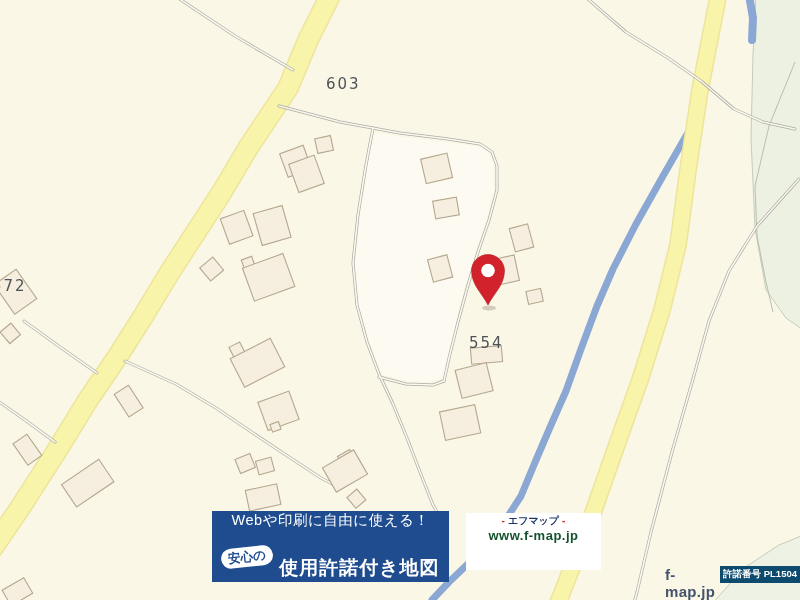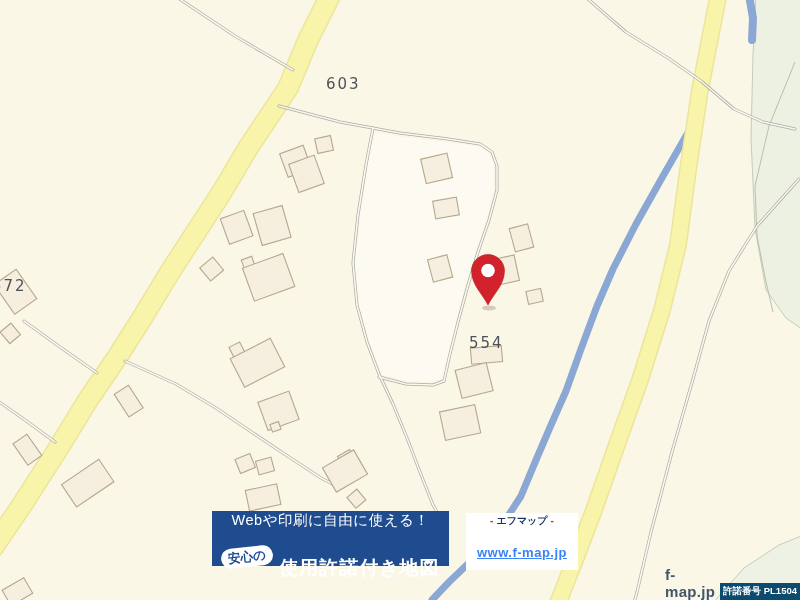--- a/index.html
+++ b/index.html
@@ -7,39 +7,39 @@
   .map-canvas{position:relative;width:800px;height:600px;background:#FBF7E7;overflow:hidden;}
   .map-canvas svg{position:absolute;left:0;top:0;}
 
   
   .parcel-label{position:absolute;font-size:15px;color:#4d5358;letter-spacing:2px;font-family:"DejaVu Sans",sans-serif;}
   .pl-542{left:326px;top:75px;}
   .pl-554{left:469px;top:334px;}
   .pl-572{left:-8px;top:277px;}
 
   
-  .promo-banner{position:absolute;left:212px;top:511px;width:237px;height:55px;background:#1E4C8E;color:#fff;
+  .promo-banner{position:absolute;left:212px;top:511px;width:237px;height:71px;background:#1E4C8E;color:#fff;
     display:flex;flex-direction:column;align-items:center;justify-content:flex-start;}
   .promo-line1{font-size:14.5px;letter-spacing:0.5px;}
   .promo-line2{display:flex;align-items:center;gap:6px;margin-top:3px;}
   .anshin-badge{background:#fff;color:#1E4C8E;font-weight:bold;font-size:12.5px;line-height:1;
     padding:4px 7px 3px;border-radius:11px;transform:rotate(-6deg);}
   .license-map-text{font-size:19px;font-weight:bold;letter-spacing:1px;margin-top:22px;}
 
   
-  .logo-box{position:absolute;left:466px;top:513px;width:112px;height:57px;background:#fff;text-align:center;}
+  .logo-box{position:absolute;left:466px;top:513px;width:135px;height:57px;background:#fff;text-align:center;}
   .logo-sub{font-size:10px;font-weight:bold;color:#1c3667;margin-top:3px;line-height:1;}
   .logo-sub .red-dash{color:#D9271E;padding:0 3px;}
   .logo-word{font-size:29px;font-weight:bold;line-height:25px;letter-spacing:-2px;color:#141414;}
   .logo-word .f-blue{color:#1D62B0;}
-  .logo-url{font-size:13px;font-weight:bold;color:#3b82f6;letter-spacing:0.5px;line-height:1;margin-top:20px;text-decoration:underline;}
+  .logo-url{font-size:13px;font-weight:bold;color:#14532d;letter-spacing:0.5px;line-height:1;margin-top:3px;}
 
   
   .attribution{position:absolute;left:665px;top:566px;width:135px;}
-  .attr-row1{display:flex;align-items:flex-end;gap:4px;}
+  .attr-row1{display:flex;align-items:flex-start;gap:4px;}
   .attr-site{font-size:15px;font-weight:bold;color:#44546e;letter-spacing:0.3px;}
   .attr-license{background:#0c4a6e;color:#fff;font-size:9.5px;font-weight:bold;padding:2px 3px;white-space:nowrap;}
 </style>
 </head>
 <body>
 
 <div class="map-canvas">
 
   <svg width="800" height="600" viewBox="0 0 800 600">
     <defs>

